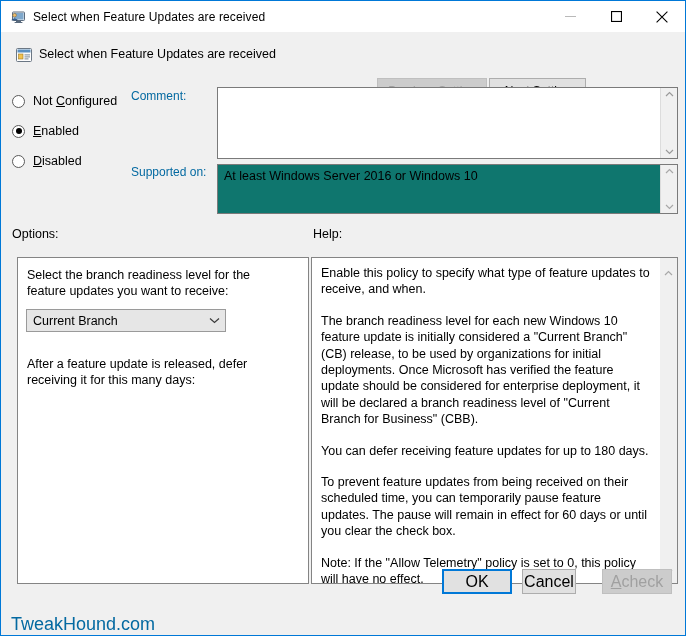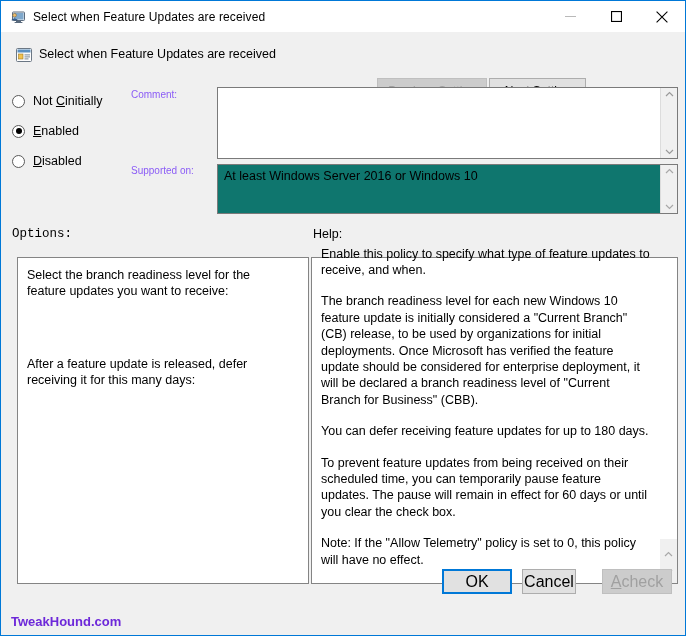--- a/index.html
+++ b/index.html
@@ -144,22 +144,22 @@
   }
   .radio-label {
     font-size: 12.5px;
     color: #000000;
     white-space: nowrap;
   }
 
   
   .field-label {
     position: absolute;
-    font-size: 10px;
-    color: #8b5cf6;
+    font-size: 12px;
+    color: #0369a1;
     white-space: nowrap;
   }
   .lbl-comment { left: 130px; top: 88px; }
   .lbl-supported { left: 130px; top: 164px; }
 
   .textbox {
     position: absolute;
     box-sizing: border-box;
     border: 1px solid #7a7a7a;
     background: #ffffff;
@@ -195,39 +195,38 @@
     box-sizing: border-box;
   }
   .tb-scroll svg { display: block; }
 
   
   .sec-label {
     position: absolute;
     font-size: 12.5px;
     color: #000000;
   }
-  .lbl-options { left: 11px; top: 226px; font-family: Liberation Mono, monospace; }
+  .lbl-options { left: 11px; top: 226px; }
   .lbl-help { left: 312px; top: 226px; }
 
   
   .panel {
     position: absolute;
     box-sizing: border-box;
     border: 1px solid #848484;
     background: #ffffff;
   }
   .panel-options {
     left: 16px; top: 256px;
     width: 292px; height: 327px;
   }
   .panel-help {
     left: 310px; top: 256px;
     width: 367px; height: 327px;
     display: flex;
-    align-items: flex-end;
   }
 
   .opt-text {
     position: absolute;
     left: 9px;
     width: 260px;
     font-size: 12.5px;
     color: #000000;
     line-height: 16px;
   }
@@ -291,24 +290,23 @@
     justify-content: space-between;
     align-items: center;
     padding: 4px 0;
     box-sizing: border-box;
   }
 
   
   .watermark {
     position: absolute;
     left: 10px; top: 613px;
-    font-size: 13px;
-    color: #6d28d9;
-    white-space: nowrap;
-    font-weight: bold;
+    font-size: 18px;
+    color: #0369a1;
+    white-space: nowrap;
   }
   .footer-btn {
     position: absolute;
     top: 568px;
     height: 25px;
     box-sizing: border-box;
     font-family: "Liberation Sans", sans-serif;
     font-size: 16px;
     color: #000000;
     background: #e1e1e1;
@@ -388,21 +386,21 @@
     </button>
     <button class="nav-btn next">
       <span class="acc">N</span>
         <span>ext Setting</span>
     </button>
   </div>
 
   <div class="radios">
     <div class="radio-row">
       <span class="radio-mark"></span>
-      <span class="radio-label"><span>Not </span><span class="acc">C</span><span>initially</span></span>
+      <span class="radio-label"><span>Not </span><span class="acc">C</span><span>onfigured</span></span>
     </div>
     <div class="radio-row selected">
       <span class="radio-mark"></span>
       <span class="radio-label"><span></span><span class="acc">E</span><span>nabled</span></span>
     </div>
     <div class="radio-row">
       <span class="radio-mark"></span>
       <span class="radio-label"><span></span><span class="acc">D</span><span>isabled</span></span>
     </div>
   </div>
@@ -440,20 +438,28 @@
       </span>
     </div>
   </div>
 
   <span class="sec-label lbl-options">Options:</span>
   <span class="sec-label lbl-help">Help:</span>
 
   <div class="panel panel-options">
     <div class="opt-text opt-text-1">Select the branch readiness level for the feature updates you want to receive:</div>
 
+    <div class="combo">
+      <span class="combo-value">Current Branch</span>
+      <span class="combo-arrow">
+        <svg width="11" height="7" viewBox="0 0 11 7">
+            <path d="M1 1.5 L5.5 5.5 L10 1.5" stroke="#3b3b3b" stroke-width="1.2" fill="none"></path>
+          </svg>
+      </span>
+    </div>
 
     <div class="opt-text opt-text-2">After a feature update is released, defer receiving it for this many days:</div>
 
     <div class="spinner">
       
       
     </div>
 
   </div>
 

